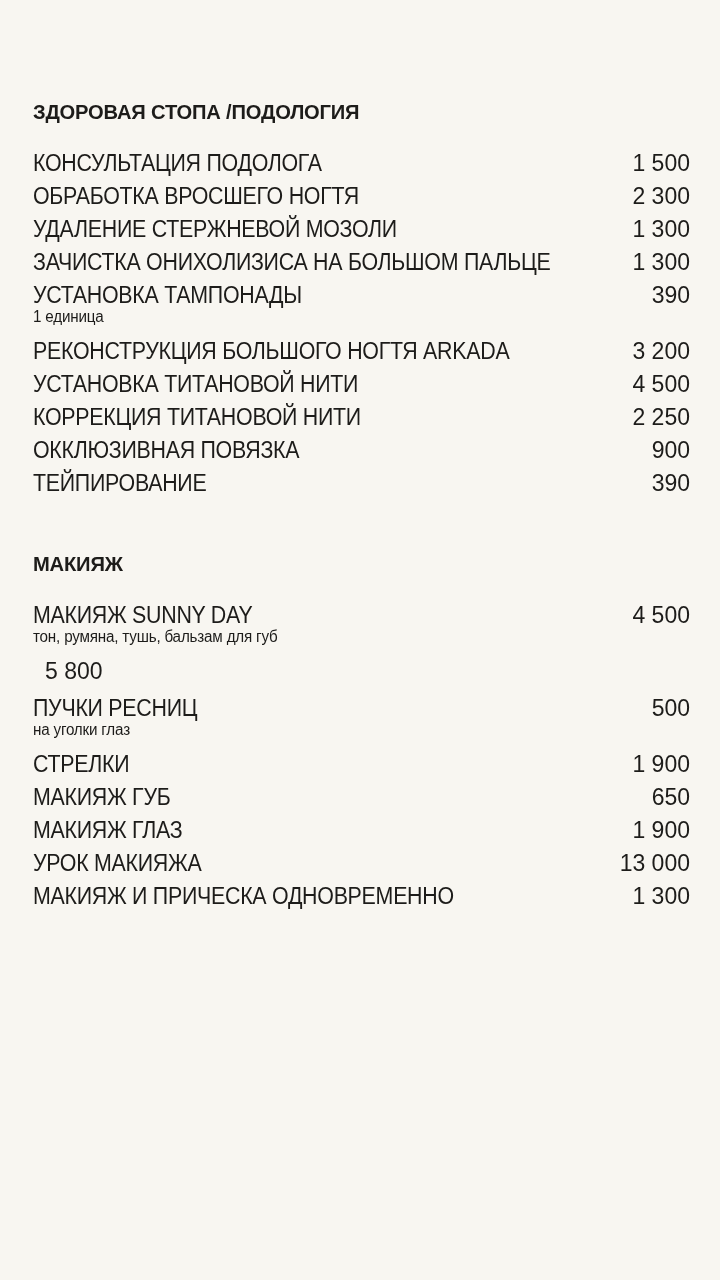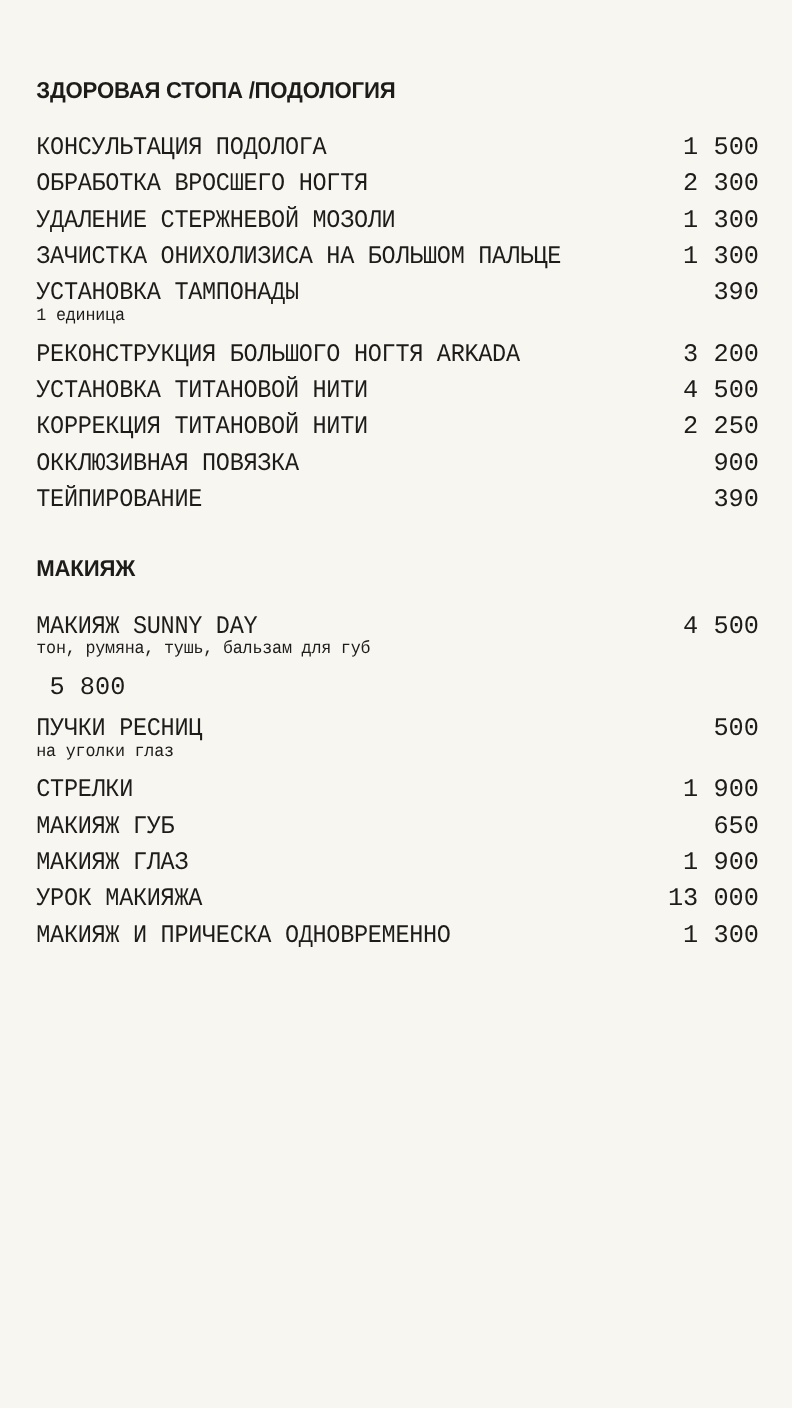--- a/index.html
+++ b/index.html
@@ -12,41 +12,40 @@
     background: #f8f6f1;
     color: #1d1c1a;
     font-family: "Liberation Sans", sans-serif;
     -webkit-font-smoothing: antialiased;
     overflow: hidden;
   }
   .page {
     box-sizing: border-box;
     width: 720px;
     height: 1280px;
-    padding: 71px 30px 0 33px;
+    padding: 100px 30px 0 33px;
   }
   .section-title {
     font-size: 21px;
     line-height: 24px;
     font-weight: 700;
     letter-spacing: -0.2px;
     margin: 0 0 27px 0;
     transform: scaleX(0.96);
     transform-origin: left center;
     white-space: nowrap;
   }
   .section--1 {
-    margin-top: 40px;
+    margin-top: 57px;
   }
   .row {
     display: flex;
     justify-content: space-between;
     align-items: flex-start;
     margin-bottom: 9px;
-    font-family: Liberation Mono, monospace;
   }
   .row.has-note {
     margin-bottom: 13px;
   }
   .name-block {
     min-width: 0;
   }
   .item-name {
     font-size: 23px;
     line-height: 24px;

